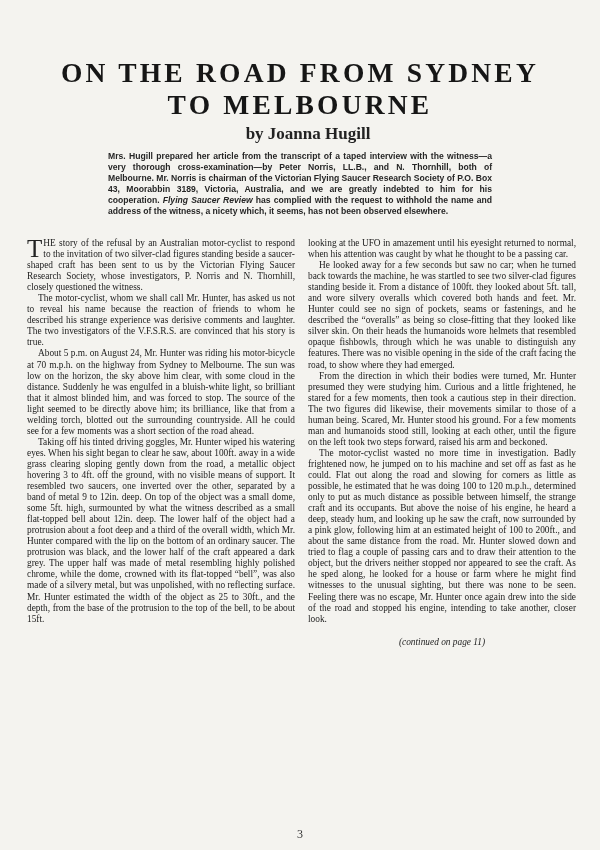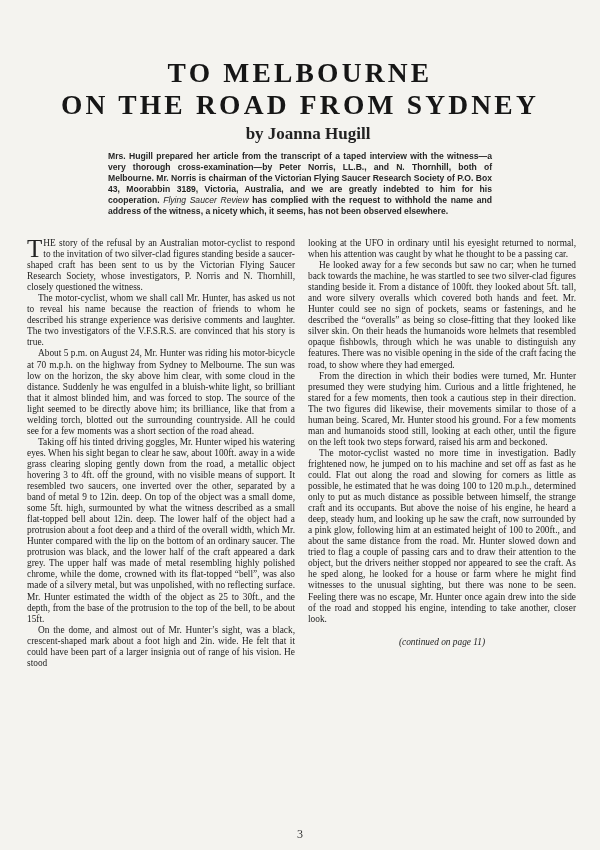--- a/index.html
+++ b/index.html
@@ -16,21 +16,21 @@
   .byline {
     position: absolute; left: 8px; top: 124px; width: 600px; text-align: center;
     font-family: "Liberation Serif", serif; font-weight: bold;
     font-size: 17px; color: #222;
   }
   .intro {
     position: absolute; left: 108px; top: 151px; width: 384px;
     font-family: "Liberation Sans", sans-serif; font-weight: bold;
     font-size: 8.6px; line-height: 11px; text-align: justify; color: #262626;
   }
-  .intro .em { font-style: italic; font-weight: normal; }
+  .intro .em { font-style: italic; font-weight: bold; }
   .col {
     position: absolute; top: 238px; width: 268px;
     font-family: "Liberation Serif", serif; font-size: 9.35px; line-height: 11.05px;
     text-align: justify; color: #222;
   }
   .col.left { left: 27px; }
   .col.right { left: 308px; }
   .col p { margin: 0; text-indent: 11px; }
   .col p.first { text-indent: 0; }
   .dropcap {
@@ -42,37 +42,36 @@
   }
   .page-number {
     position: absolute; left: 0; top: 827px; width: 600px; text-align: center;
     font-family: "Liberation Serif", serif; font-size: 12px; color: #333;
   }
 </style>
 </head>
 <body>
 
 <div class="title">
+  <div>ON THE ROAD FROM SYDNEY</div>
   <div>TO MELBOURNE</div>
-  <div>ON THE ROAD FROM SYDNEY</div>
 </div>
 
 <div class="byline">by Joanna Hugill</div>
 
 <div class="intro"><span>Mrs. Hugill prepared her article from the transcript of a taped interview with the witness—a very thorough cross-examination—by Peter Norris, LL.B., and N. Thornhill, both of Melbourne. Mr. Norris is chairman of the Victorian Flying Saucer Research Society of P.O. Box 43, Moorabbin 3189, Victoria, Australia, and we are greatly indebted to him for his cooperation. </span><span class="em">Flying Saucer Review</span><span> has complied with the request to withhold the name and address of the witness, a nicety which, it seems, has not been observed elsewhere.</span></div>
 
 <div class="col left">
   <p class="first"><span class="dropcap">T</span><span>HE</span><span> story of the refusal by an Australian motor-cyclist to respond to the invitation of two silver-clad figures standing beside a saucer-shaped craft has been sent to us by the Victorian Flying Saucer Research Society, whose investigators, P. Norris and N. Thornhill, closely questioned the witness.</span></p>
   <p>The motor-cyclist, whom we shall call Mr. Hunter, has asked us not to reveal his name because the reaction of friends to whom he described his strange experience was derisive comments and laughter. The two investigators of the V.F.S.R.S. are convinced that his story is true.</p>
   <p>About 5 p.m. on August 24, Mr. Hunter was riding his motor-bicycle at 70 m.p.h. on the highway from Sydney to Melbourne. The sun was low on the horizon, the sky above him clear, with some cloud in the distance. Suddenly he was engulfed in a bluish-white light, so brilliant that it almost blinded him, and was forced to stop. The source of the light seemed to be directly above him; its brilliance, like that from a welding torch, blotted out the surrounding countryside. All he could see for a few moments was a short section of the road ahead.</p>
   <p>Taking off his tinted driving goggles, Mr. Hunter wiped his watering eyes. When his sight began to clear he saw, about 100ft. away in a wide grass clearing sloping gently down from the road, a metallic object hovering 3 to 4ft. off the ground, with no visible means of support. It resembled two saucers, one inverted over the other, separated by a band of metal 9 to 12in. deep. On top of the object was a small dome, some 5ft. high, surmounted by what the witness described as a small flat-topped bell about 12in. deep. The lower half of the object had a protrusion about a foot deep and a third of the overall width, which Mr. Hunter compared with the lip on the bottom of an ordinary saucer. The protrusion was black, and the lower half of the craft appeared a dark grey. The upper half was made of metal resembling highly polished chrome, while the dome, crowned with its flat-topped “bell”, was also made of a silvery metal, but was unpolished, with no reflecting surface. Mr. Hunter estimated the width of the object as 25 to 30ft., and the depth, from the base of the protrusion to the top of the bell, to be about 15ft.</p>
-  <p>On the dome, and almost out of Mr. Hunter’s sight, was a black, crescent-shaped mark about a foot high and 2in. wide. He felt that it could have been part of a larger insignia out of range of his vision. He stood</p>
 </div>
 
 <div class="col right">
-  <p class="first">looking at the UFO in ordinary until his eyesight returned to normal, when his attention was caught by what he thought to be a passing car.</p>
+  <p class="first">looking at the UFO in amazement until his eyesight returned to normal, when his attention was caught by what he thought to be a passing car.</p>
   <p>He looked away for a few seconds but saw no car; when he turned back towards the machine, he was startled to see two silver-clad figures standing beside it. From a distance of 100ft. they looked about 5ft. tall, and wore silvery overalls which covered both hands and feet. Mr. Hunter could see no sign of pockets, seams or fastenings, and he described the “overalls” as being so close-fitting that they looked like silver skin. On their heads the humanoids wore helmets that resembled opaque fishbowls, through which he was unable to distinguish any features. There was no visible opening in the side of the craft facing the road, to show where they had emerged.</p>
   <p>From the direction in which their bodies were turned, Mr. Hunter presumed they were studying him. Curious and a little frightened, he stared for a few moments, then took a cautious step in their direction. The two figures did likewise, their movements similar to those of a human being. Scared, Mr. Hunter stood his ground. For a few moments man and humanoids stood still, looking at each other, until the figure on the left took two steps forward, raised his arm and beckoned.</p>
   <p>The motor-cyclist wasted no more time in investigation. Badly frightened now, he jumped on to his machine and set off as fast as he could. Flat out along the road and slowing for corners as little as possible, he estimated that he was doing 100 to 120 m.p.h., determined only to put as much distance as possible between himself, the strange craft and its occupants. But above the noise of his engine, he heard a deep, steady hum, and looking up he saw the craft, now surrounded by a pink glow, following him at an estimated height of 100 to 200ft., and about the same distance from the road. Mr. Hunter slowed down and tried to flag a couple of passing cars and to draw their attention to the object, but the drivers neither stopped nor appeared to see the craft. As he sped along, he looked for a house or farm where he might find witnesses to the unusual sighting, but there was none to be seen. Feeling there was no escape, Mr. Hunter once again drew into the side of the road and stopped his engine, intending to take another, closer look.</p>
   <div class="continued">(continued on page 11)</div>
 </div>
 
 <div class="page-number">3</div>
 
 </body></html>

